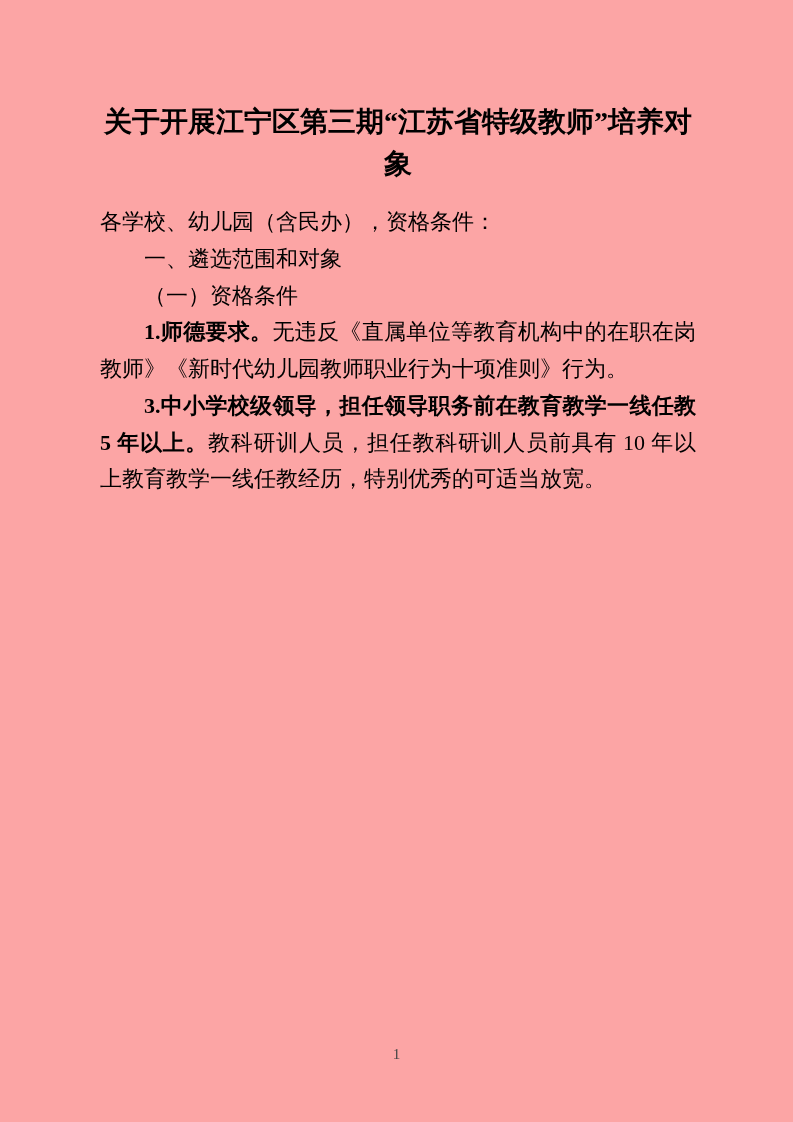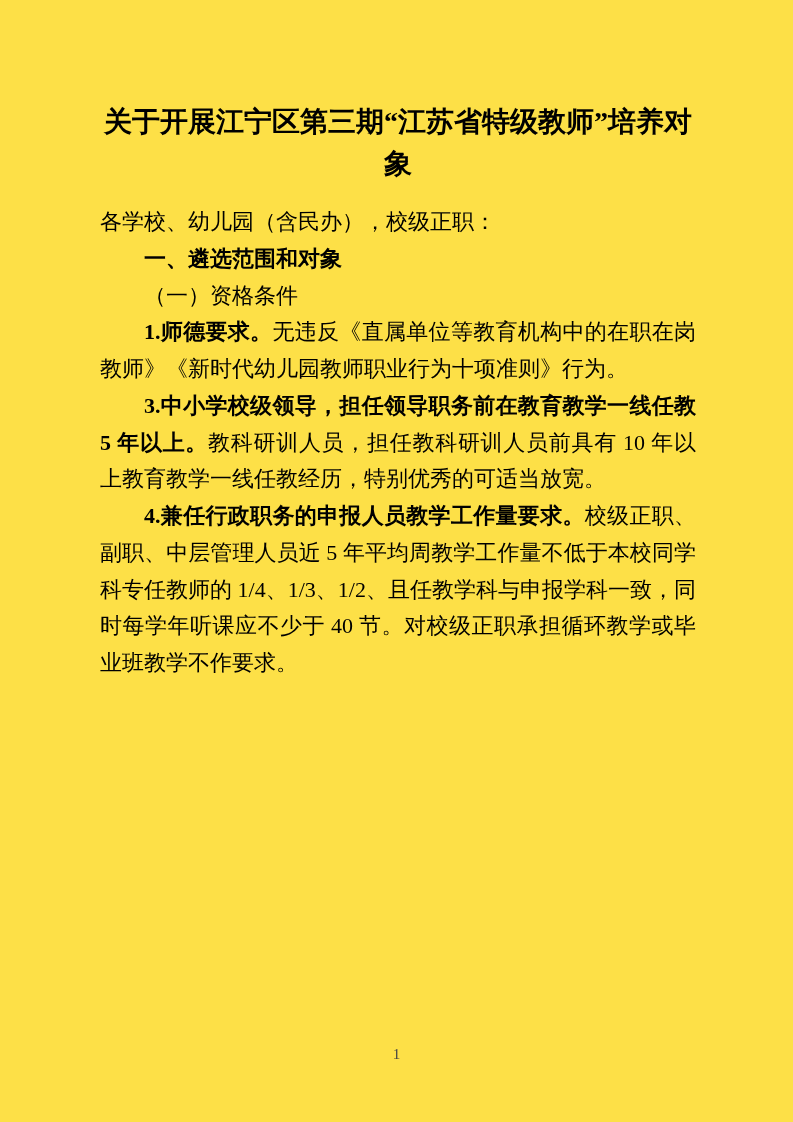--- a/index.html
+++ b/index.html
@@ -2,21 +2,21 @@
 <html><head>
 <meta charset="utf-8">
 <style>
   * { box-sizing: border-box; }
   html, body { margin: 0; padding: 0; background: #ffffff; }
 
   .page {
     position: relative;
     width: 793px;
     height: 1122px;
-    background: #fde047;
+    background: #fca5a5;
     padding: 101px 97px 0 100px;
     font-family: "Liberation Serif", "DejaVu Serif", serif;
     color: #000000;
     overflow: hidden;
   }
 
   .title {
     margin: 0 0 19px 0;
     font-size: 28px;
     line-height: 42px;
@@ -33,21 +33,21 @@
     line-height: 36.75px;
     text-align: justify;
     text-indent: 2em;
   }
   .salutation { text-indent: 0; }
 
   .heading {
     margin: 0;
     font-size: 22px;
     line-height: 36.75px;
-    font-weight: 700;
+    font-weight: 400;
     font-family: "Liberation Sans", "DejaVu Sans", sans-serif;
     text-indent: 2em;
   }
 
   .lead { font-weight: 700; font-family: Liberation Serif, serif; }
 
   .page-number {
     position: absolute;
     left: 0;
     right: 0;
@@ -60,31 +60,30 @@
 </style>
 </head>
 <body>
 
 <div class="page">
 
   <h1 class="title">
     <span class="title-line">关于开展江宁区第三期“江苏省特级教师”培养对象</span>
   </h1>
 
-  <p class="salutation">各学校、幼儿园（含民办），校级正职：</p>
+  <p class="salutation">各学校、幼儿园（含民办），资格条件：</p>
 
 
   <h2 class="heading">一、遴选范围和对象</h2>
 
 
 
   <p class="subheading">（一）资格条件</p>
 
   <p class="para"><span class="lead">1.师德要求。</span><span>无违反《直属单位等教育机构中的在职在岗教师》《新时代幼儿园教师职业行为十项准则》行为。</span></p>
 
 
   <p class="para"><span class="lead">3.中小学校级领导，担任领导职务前在教育教学一线任教 5 年以上。</span><span>教科研训人员，担任教科研训人员前具有 10 年以上教育教学一线任教经历，特别优秀的可适当放宽。</span></p>
 
-  <p class="para"><span class="lead">4.兼任行政职务的申报人员教学工作量要求。</span><span>校级正职、副职、中层管理人员近 5 年平均周教学工作量不低于本校同学科专任教师的 1/4、1/3、1/2、且任教学科与申报学科一致，同时每学年听课应不少于 40 节。对校级正职承担循环教学或毕业班教学不作要求。</span></p>
 
   <div class="page-number">1</div>
 
 </div>
 
 </body></html>

